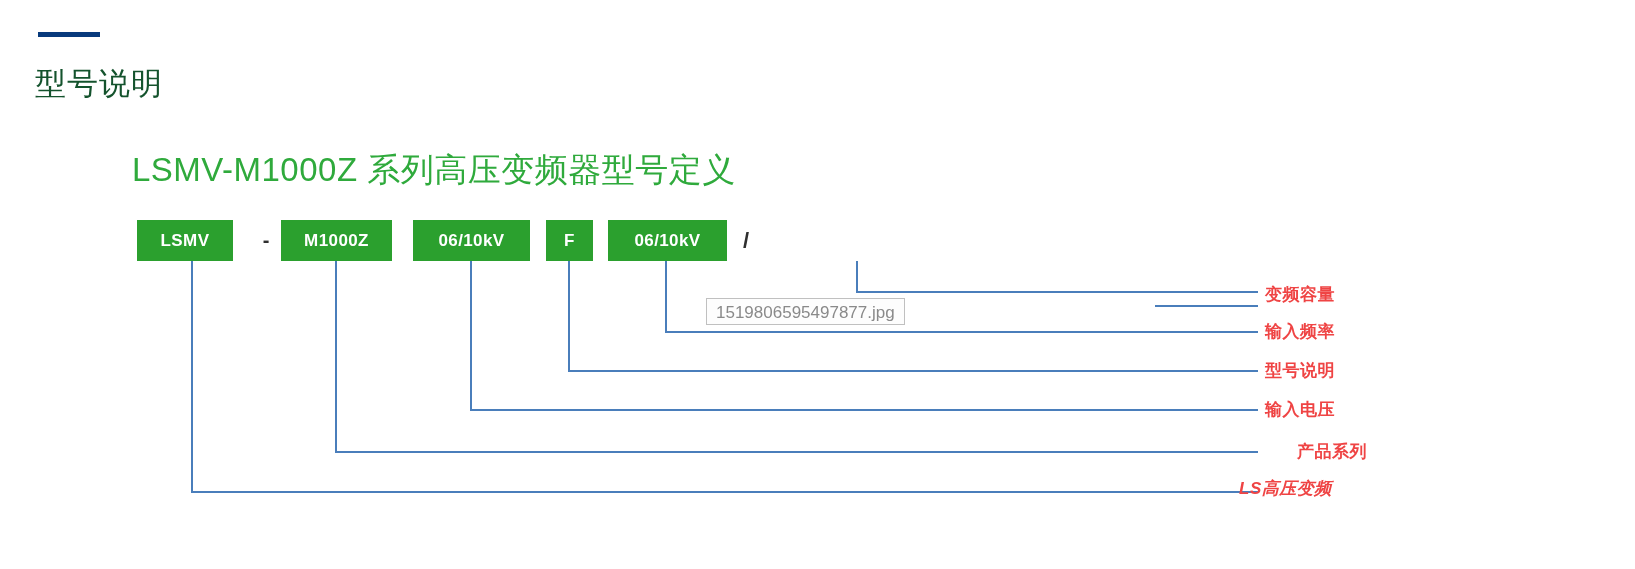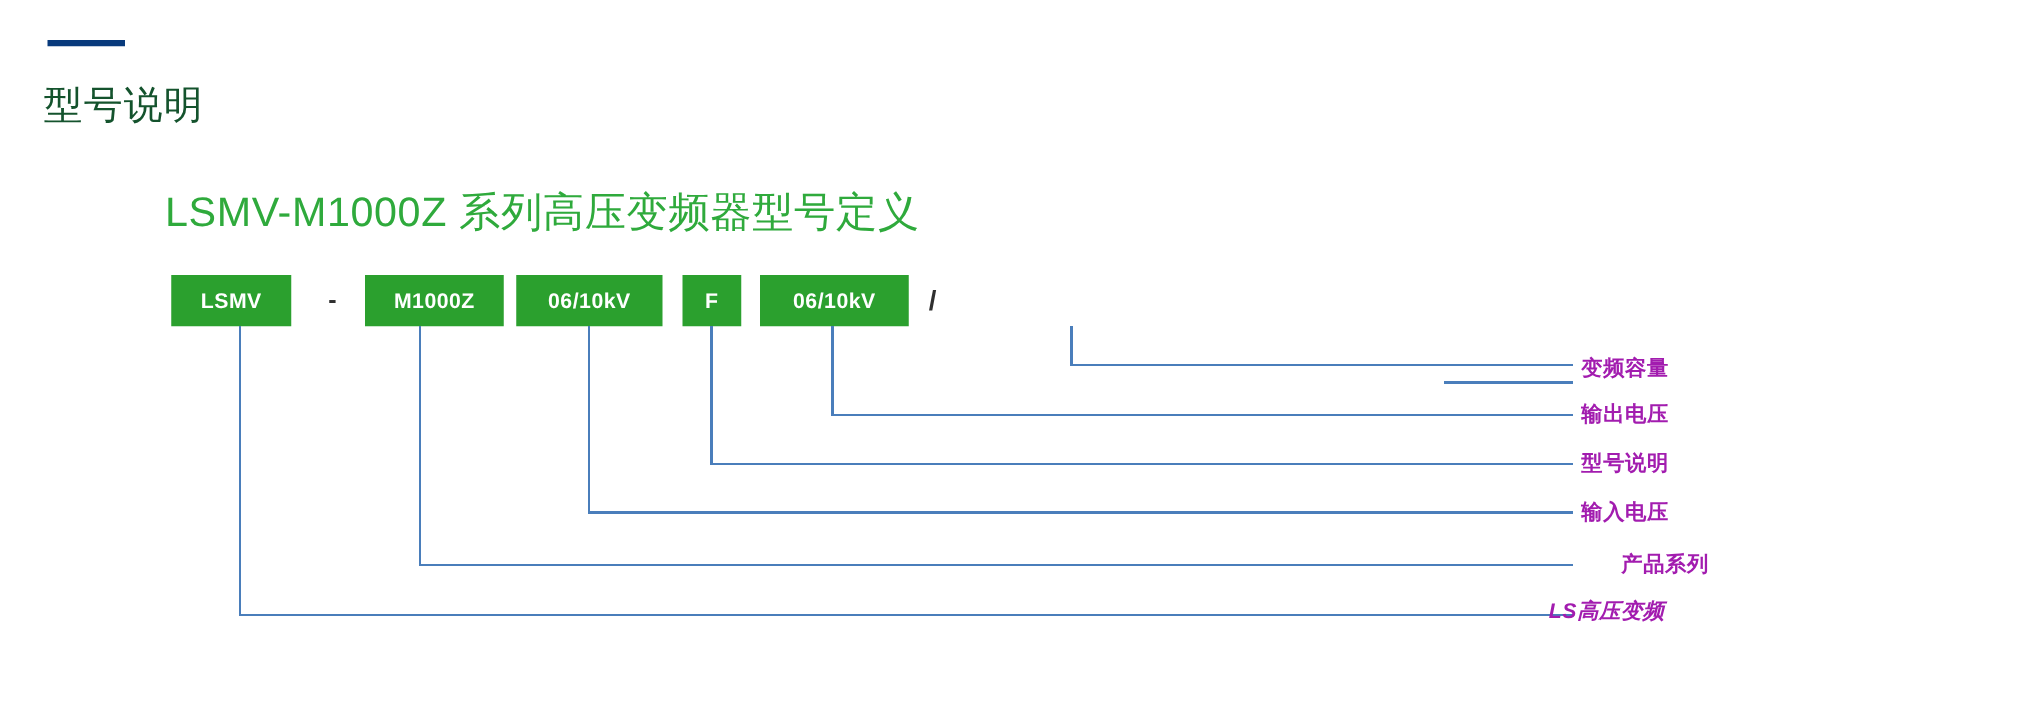--- a/index.html
+++ b/index.html
@@ -97,21 +97,21 @@
     width: 1635px;
     height: 569px;
     pointer-events: none;
   }
 
   
   .leg-label {
     position: absolute;
     font-size: 17px;
     font-weight: bold;
-    color: #a21caf;
+    color: #ef4444;
     white-space: nowrap;
     line-height: 20px;
     letter-spacing: 0.5px;
   }
 
   
   .alt-tooltip {
     position: absolute;
     left: 706px;
     top: 298px;
@@ -135,21 +135,21 @@
   <div class="page-title">型号说明</div>
 
   <div class="diagram">
 
     <div class="diagram-heading">LSMV-M1000Z 系列高压变频器型号定义</div>
 
     <div class="code-box" style="left:137px; top:220px; width:96px;">LSMV</div>
 
     <div class="sep" style="left:253px; top:220px; width:26px;">-</div>
 
-    <div class="code-box" style="left:281px; top:220px; width:111px;margin-left:11px;">M1000Z</div>
+    <div class="code-box" style="left:281px; top:220px; width:111px;">M1000Z</div>
 
     <div class="code-box" style="left:413px; top:220px; width:117px;">06/10kV</div>
 
     <div class="code-box" style="left:546px; top:220px; width:47px;">F</div>
 
     <div class="code-box" style="left:608px; top:220px; width:119px;">06/10kV</div>
 
     <div class="sep slash" style="left:733px; top:220px; width:26px;">/</div>
 
 
@@ -164,21 +164,22 @@
 
         <path d="M 471,261 L 471,410 L 1258,410"></path>
 
         <path d="M 336,261 L 336,452 L 1258,452"></path>
 
         <path d="M 192,261 L 192,492 L 1258,492"></path>
       </g>
     </svg>
 
     <div class="leg-label" style="left:1265px; top:285px;">变频容量</div>
-    <div class="leg-label" style="left:1265px; top:322px;">输出电压</div>
+    <div class="leg-label" style="left:1265px; top:322px;">输入频率</div>
     <div class="leg-label" style="left:1265px; top:361px;">型号说明</div>
     <div class="leg-label" style="left:1265px; top:400px;">输入电压</div>
     <div class="leg-label" style="left:1265px; top:442px;margin-left:32px;">产品系列</div>
     <div class="leg-label" style="left:1239px; top:479px;font-style:italic;">LS高压变频</div>
 
+    <div class="alt-tooltip">1519806595497877.jpg</div>
 
   </div>
 </div>
 
 </body></html>

